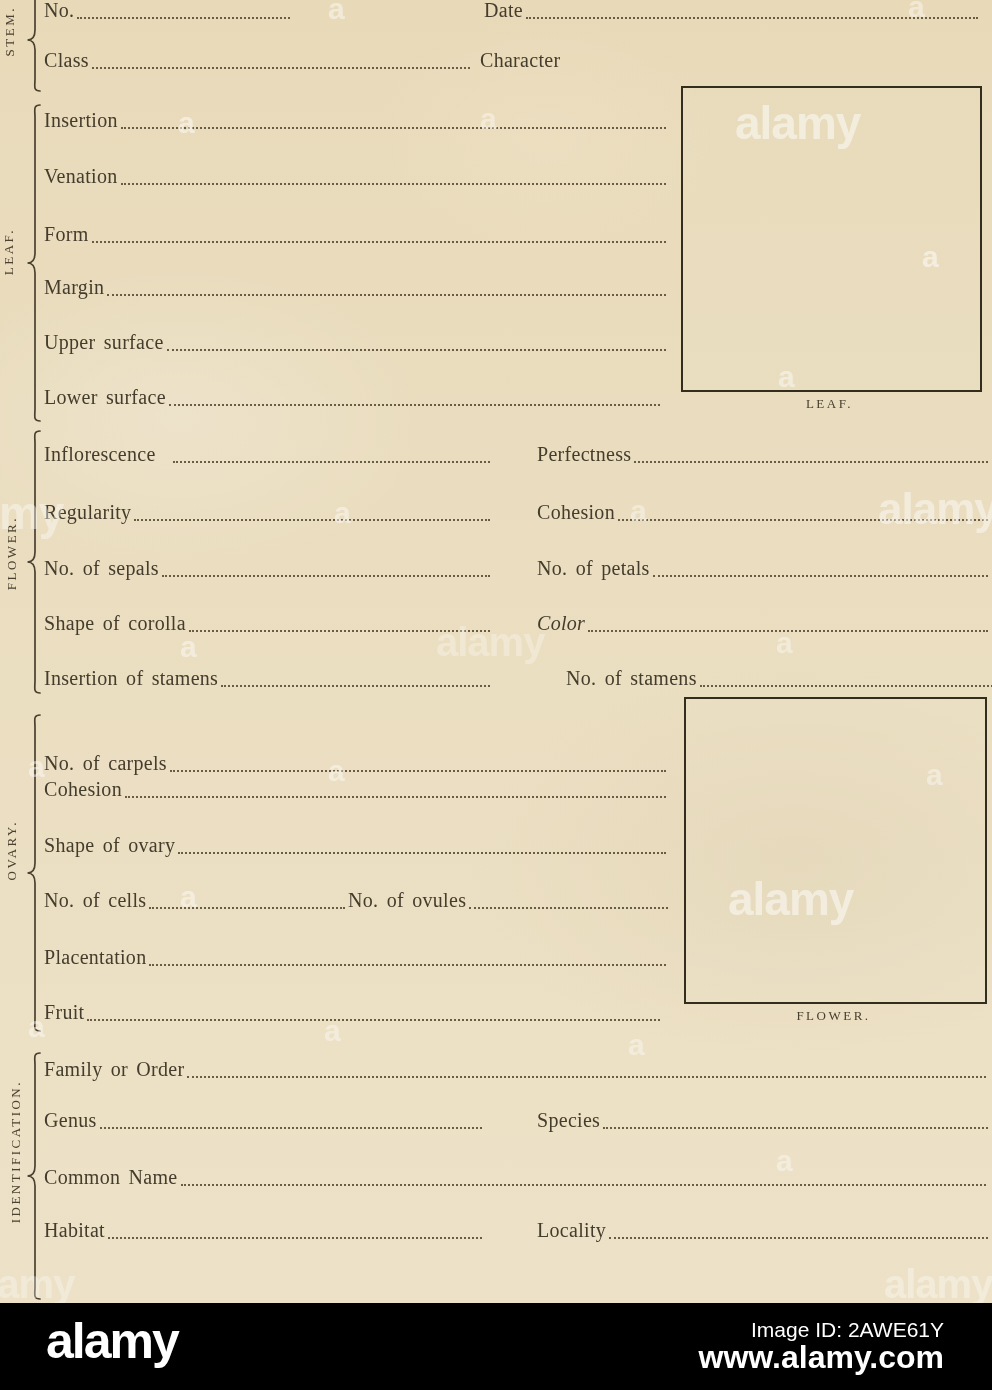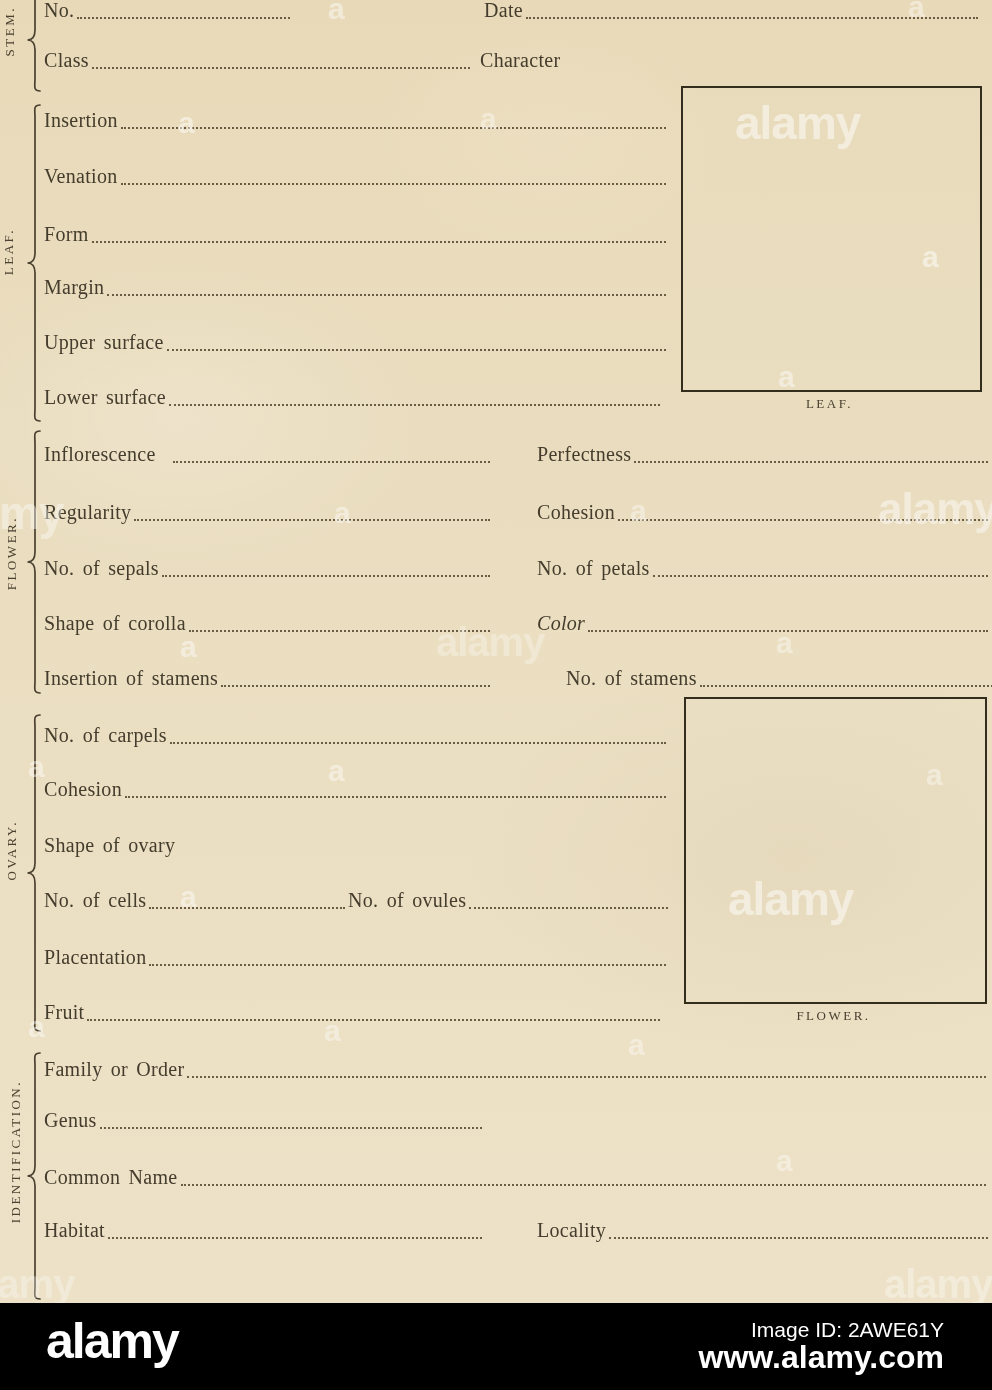--- a/index.html
+++ b/index.html
@@ -154,29 +154,29 @@
   </div>
   <div class="cell" style="left:44px;top:666px;width:446px;">
     <span class="lbl">Insertion of stamens</span>
       <div class="lead"></div>
   </div>
   <div class="cell" style="left:522px;top:666px;width:451px;margin-left:44px;">
     <span class="lbl">No. of stamens</span>
       <div class="lead"></div>
   </div>
 
-  <div class="cell" style="left:44px;top:723px;width:622px;justify-content:flex-end;">
+  <div class="cell" style="left:44px;top:751px;width:622px;justify-content:flex-end;">
     <span class="lbl">No. of carpels</span>
       <div class="lead"></div>
   </div>
   <div class="cell" style="left:44px;top:777px;width:622px;">
     <span class="lbl">Cohesion</span>
       <div class="lead"></div>
   </div>
-  <div class="cell" style="left:44px;top:833px;width:622px;flex-direction:column;">
+  <div class="cell" style="left:44px;top:833px;width:622px;">
     <span class="lbl">Shape of ovary</span>
       <div class="lead"></div>
   </div>
   <div class="cell" style="left:44px;top:888px;width:301px;">
     <span class="lbl">No. of cells</span>
       <div class="lead"></div>
   </div>
   <div class="cell" style="left:348px;top:888px;width:320px;">
     <span class="lbl">No. of ovules</span>
       <div class="lead"></div>
@@ -192,20 +192,24 @@
 
   <div class="spec-box" style="left:684px;top:697px;width:299px;height:303px;"></div>
   <div class="caption" style="left:684px;top:1008px;width:299px;">FLOWER.</div>
 
   <div class="cell" style="left:44px;top:1057px;width:942px;">
     <span class="lbl">Family or Order</span>
       <div class="lead"></div>
   </div>
   <div class="cell" style="left:44px;top:1108px;width:438px;">
     <span class="lbl">Genus</span>
+      <div class="lead"></div>
+  </div>
+  <div class="cell" style="left:537px;top:1108px;width:451px;">
+    <span class="lbl">Species</span>
       <div class="lead"></div>
   </div>
   <div class="cell" style="left:44px;top:1165px;width:942px;">
     <span class="lbl">Common Name</span>
       <div class="lead"></div>
   </div>
   <div class="cell" style="left:44px;top:1218px;width:438px;">
     <span class="lbl">Habitat</span>
       <div class="lead"></div>
   </div>

